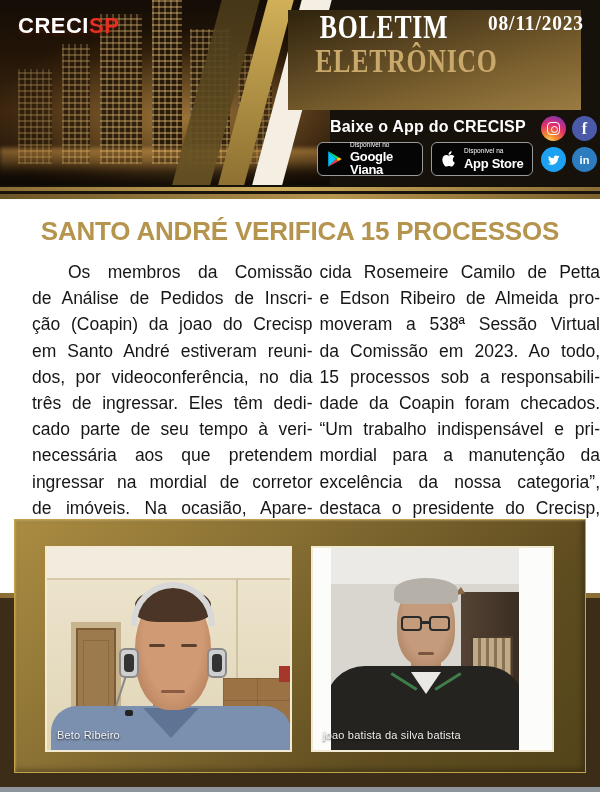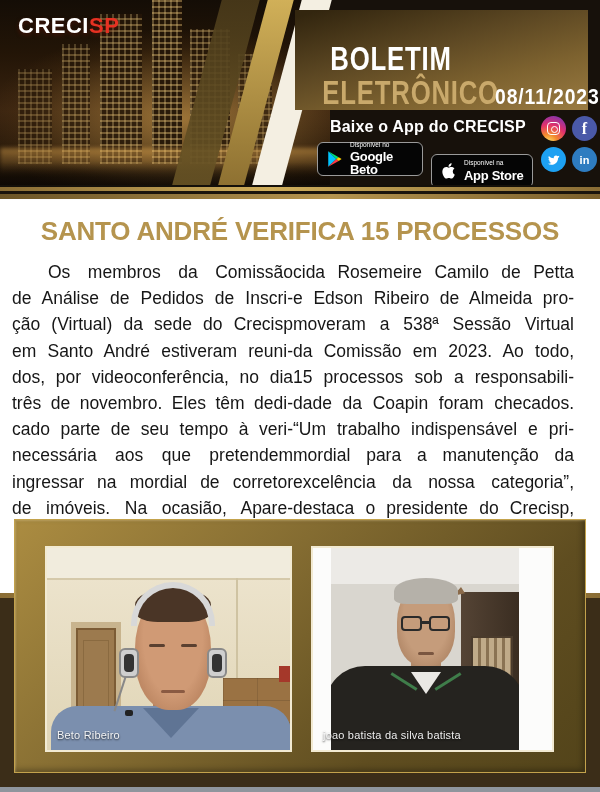--- a/index.html
+++ b/index.html
@@ -34,38 +34,38 @@
     text-shadow:0 2px 4px rgba(90,20,8,.65); }
   .logo .w { color:#ffffff; } .logo .r { color:#e63122; }
 
   
   .slash { position:absolute; top:-4px; height:200px; transform:skewX(-15deg); }
   .sl-dark  { left:196px; width:38px; background:linear-gradient(180deg,#4a3a1a,#6b5626); opacity:.9; }
   .sl-gold  { left:242px; width:26px; background:linear-gradient(180deg,#d2b159,#8a6d2f); }
   .sl-white { left:276px; width:30px; background:#f4efe2; }
 
   
-  .panel { position:absolute; left:295px; top:10px; width:293px; height:100px;
+  .panel { position:absolute; left:288px; top:10px; width:293px; height:100px;
     background:linear-gradient(165deg,#33260f 4%, #5d4823 40%, #7d622f 68%, #9a7b42 100%);
-    display:flex; align-items:flex-end; }
+    display:flex; align-items:flex-start;font-family:Liberation Serif, serif; }
   .masthead { width:176px; text-align:center; transform:scaleX(.78); transform-origin:center;
     font-weight:bold; line-height:34px; margin-left:8px; }
   .masthead .l1 { color:#ffffff; font-size:33px; letter-spacing:1px; }
   .masthead .l2 { color:#c9a96b; font-size:33px; letter-spacing:1px; }
   .mh-divider { width:2px; height:50px; background:#e3dbc8; margin:0 2px 0 0; }
   .mh-date { color:#ffffff; font-size:22px; font-weight:bold; letter-spacing:1px;
     transform:scaleX(.88); transform-origin:left center; margin-left:14px; }
 
   
   .appstrip { position:absolute; left:295px; top:110px; width:305px; height:76px; }
   .app-title { position:absolute; left:35px; top:8px; color:#fff; font-weight:bold; font-size:16px; letter-spacing:.2px; }
   .badge { position:absolute; top:32px; height:34px; background:#050505; border:1px solid #9a9a9a;
     border-radius:6px; display:flex; align-items:center; padding:0 8px; gap:6px; }
   .badge-gp { left:22px;  width:106px; }
-  .badge-as { left:136px; width:102px;margin-top:12px; }
+  .badge-as { left:136px; width:102px; }
   .badge svg { width:18px; height:18px; flex:0 0 auto; }
   .badge-txt { color:#fff; line-height:1; }
   .badge-txt .small { font-size:6.5px; display:block; margin-bottom:2px; }
   .badge-txt .big   { font-size:13px; font-weight:bold; display:block; letter-spacing:-.3px; }
 
   .social { position:absolute; left:246px; top:4px; width:58px; height:70px; }
   .soc { position:absolute; width:25px; height:25px; border-radius:50%;
     display:flex; align-items:center; justify-content:center; color:#fff; }
   .soc-ig { left:0;  top:2px;  background:radial-gradient(circle at 30% 110%, #fdd55f 8%, #f28a2e 28%, #e1306c 58%, #8134af 90%); }
   .soc-fb { left:31px; top:2px;  background:#4a59a8; font-weight:bold; font-size:16px; font-family:"Liberation Serif",serif; }
@@ -79,21 +79,21 @@
   
   .stripes { position:absolute; left:0; top:185px; width:600px; height:14px; }
   .stripes .s1 { height:2px; background:#14100a; }
   .stripes .s2 { height:4px; background:linear-gradient(90deg,#8a6d35,#cfae5c 45%,#8a6d35); }
   .stripes .s3 { height:3px; background:#1a140c; }
   .stripes .s4 { height:5px; background:linear-gradient(90deg,#6b5426,#b5944e 55%,#7a5f2b); }
 
   
   .headline { position:absolute; left:0; top:216px; width:600px; text-align:center;
     color:#b5944e; font-size:26px; font-weight:800; letter-spacing:-.2px; }
-  .columns { position:absolute; left:12px; top:259px; width:568px; display:flex; }
+  .columns { position:absolute; left:32px; top:259px; width:568px; display:flex; gap:7px; }
   .col { width:281px; font-size:17.5px; color:#161616; }
   .bodyline { line-height:26.2px; text-align:justify; text-align-last:justify; white-space:normal; }
   .bodyline.indent { text-indent:36px; }
   .bodyline.lastleft { text-align-last:left; }
 
   
   .backdrop-top { position:absolute; left:0; top:593px; width:600px; height:5px;
     background:linear-gradient(90deg,#8a6d35,#cdab58 50%,#8a6d35); }
   .backdrop { position:absolute; left:0; top:598px; width:600px; height:189px; background:#3b2d18; }
   .bottomstrip { position:absolute; left:0; top:787px; width:600px; height:5px; background:#8f959d; }
@@ -209,21 +209,21 @@
 
       <div class="badge badge-gp">
         <svg viewBox="0 0 24 24">
           <path fill="#00c4ff" d="M3 1.6v20.8L13.8 12z"></path>
           <path fill="#00e376" d="M3 1.6l13.9 7.9-3.1 2.5z"></path>
           <path fill="#ff3a44" d="M3 22.4l13.9-7.9-3.1-2.5z"></path>
           <path fill="#ffd400" d="M16.9 9.5L20.8 12l-3.9 2.5L13.8 12z"></path>
         </svg>
         <span class="badge-txt">
           <span class="small">Disponível no</span>
-          <span class="big">Google Beto</span>
+          <span class="big">Google Viana</span>
         </span>
       </div>
 
       <div class="badge badge-as">
         <svg viewBox="0 0 24 24">
           <path fill="#ffffff" d="M17.05 12.54c-.03-2.6 2.12-3.85 2.22-3.91-1.21-1.77-3.09-2.01-3.76-2.04-1.6-.16-3.12.94-3.93.94-.8 0-2.06-.92-3.39-.89-1.74.03-3.35 1.01-4.25 2.57-1.81 3.14-.46 7.79 1.3 10.34.86 1.25 1.89 2.65 3.24 2.6 1.3-.05 1.79-.84 3.36-.84 1.57 0 2.01.84 3.38.81 1.4-.02 2.28-1.27 3.13-2.52.99-1.44 1.39-2.84 1.41-2.91-.03-.01-2.7-1.04-2.73-4.12zM14.44 4.89c.72-.87 1.2-2.08 1.07-3.29-1.03.04-2.28.69-3.02 1.55-.66.77-1.24 2-1.08 3.18 1.15.09 2.32-.58 3.03-1.44z"></path>
         </svg>
         <span class="badge-txt">
           <span class="small">Disponível na</span>
           <span class="big">App Store</span>
@@ -255,24 +255,24 @@
       <div class="s4"></div>
     </div>
   </div>
 
   <div class="headline">SANTO ANDRÉ VERIFICA 15 PROCESSOS</div>
 
   <div class="columns">
     <div class="col">
         <div class="bodyline indent">Os membros da Comissão</div>
         <div class="bodyline">de Análise de Pedidos de Inscri-</div>
-        <div class="bodyline">ção (Virtual) da sede do Crecisp</div>
+        <div class="bodyline">ção (Coapin) da joao do Crecisp</div>
         <div class="bodyline">em Santo André estiveram reuni-</div>
         <div class="bodyline">dos, por videoconferência, no dia</div>
-        <div class="bodyline">três de novembro. Eles têm dedi-</div>
+        <div class="bodyline">três de ingressar. Eles têm dedi-</div>
         <div class="bodyline">cado parte de seu tempo à veri-</div>
         <div class="bodyline">necessária aos que pretendem</div>
         <div class="bodyline">ingressar na mordial de corretor</div>
         <div class="bodyline">de imóveis. Na ocasião, Apare-</div>
       </div>
     <div class="col">
         <div class="bodyline">cida Rosemeire Camilo de Petta</div>
         <div class="bodyline">e Edson Ribeiro de Almeida pro-</div>
         <div class="bodyline">moveram a 538ª Sessão Virtual</div>
         <div class="bodyline">da Comissão em 2023. Ao todo,</div>

